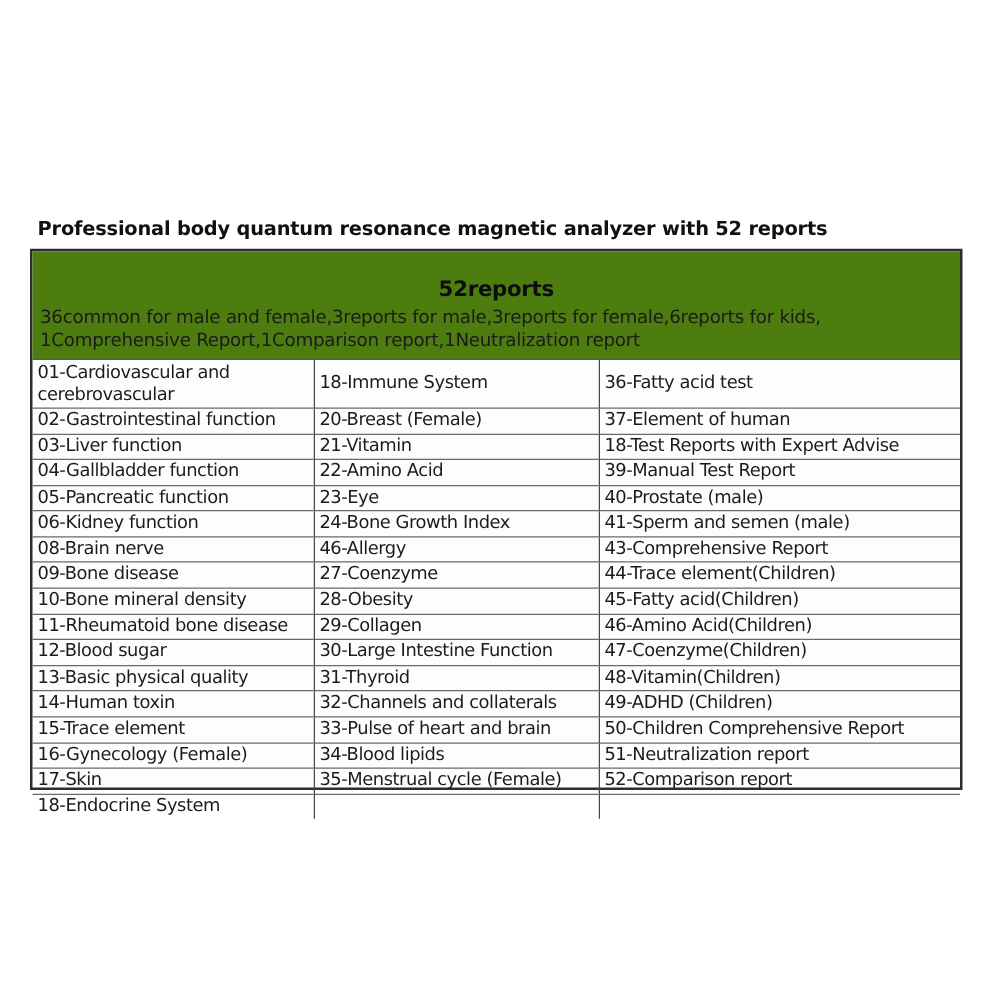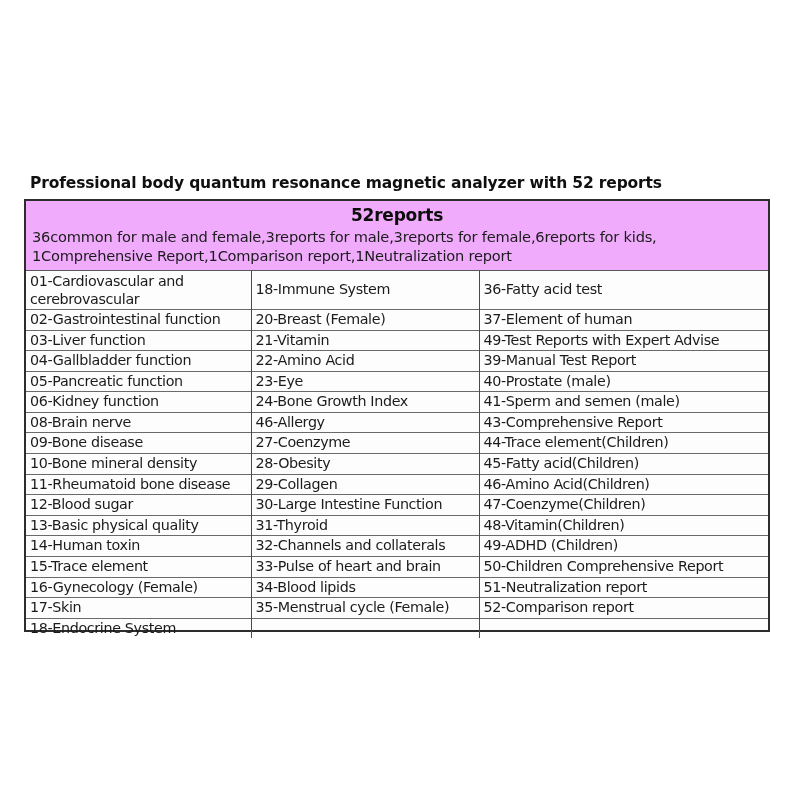--- a/index.html
+++ b/index.html
@@ -46,22 +46,22 @@
     height: 433px;
     box-sizing: border-box;
     border: 2px solid #2d2d2d;
     background: #fdfdfd;
   }
 
   
   .hdr {
     box-sizing: border-box;
     border-bottom: 1.5px solid #575757;
-    padding: 3px 6px 4px 6px;
-    background: #f0abfc;
+    padding: 20px 6px 4px 6px;
+    background: #4d7c0f;
   }
   .hdr-title {
     text-align: center;
     font-size: 17px;
     font-weight: 700;
     letter-spacing: -0.2px;
     color: #0d0d0d;
     padding: 1px 0 3px 0;
     line-height: 1.18;
   }
@@ -137,21 +137,21 @@
 
       <div class="grow">
         <div class="gcell c1">02-Gastrointestinal function</div>
         <div class="gcell c2">20-Breast (Female)</div>
         <div class="gcell c3">37-Element of human</div>
       </div>
 
       <div class="grow">
         <div class="gcell c1">03-Liver function</div>
         <div class="gcell c2">21-Vitamin</div>
-        <div class="gcell c3">49-Test Reports with Expert Advise</div>
+        <div class="gcell c3">18-Test Reports with Expert Advise</div>
       </div>
 
       <div class="grow">
         <div class="gcell c1">04-Gallbladder function</div>
         <div class="gcell c2">22-Amino Acid</div>
         <div class="gcell c3">39-Manual Test Report</div>
       </div>
 
       <div class="grow">
         <div class="gcell c1">05-Pancreatic function</div>

